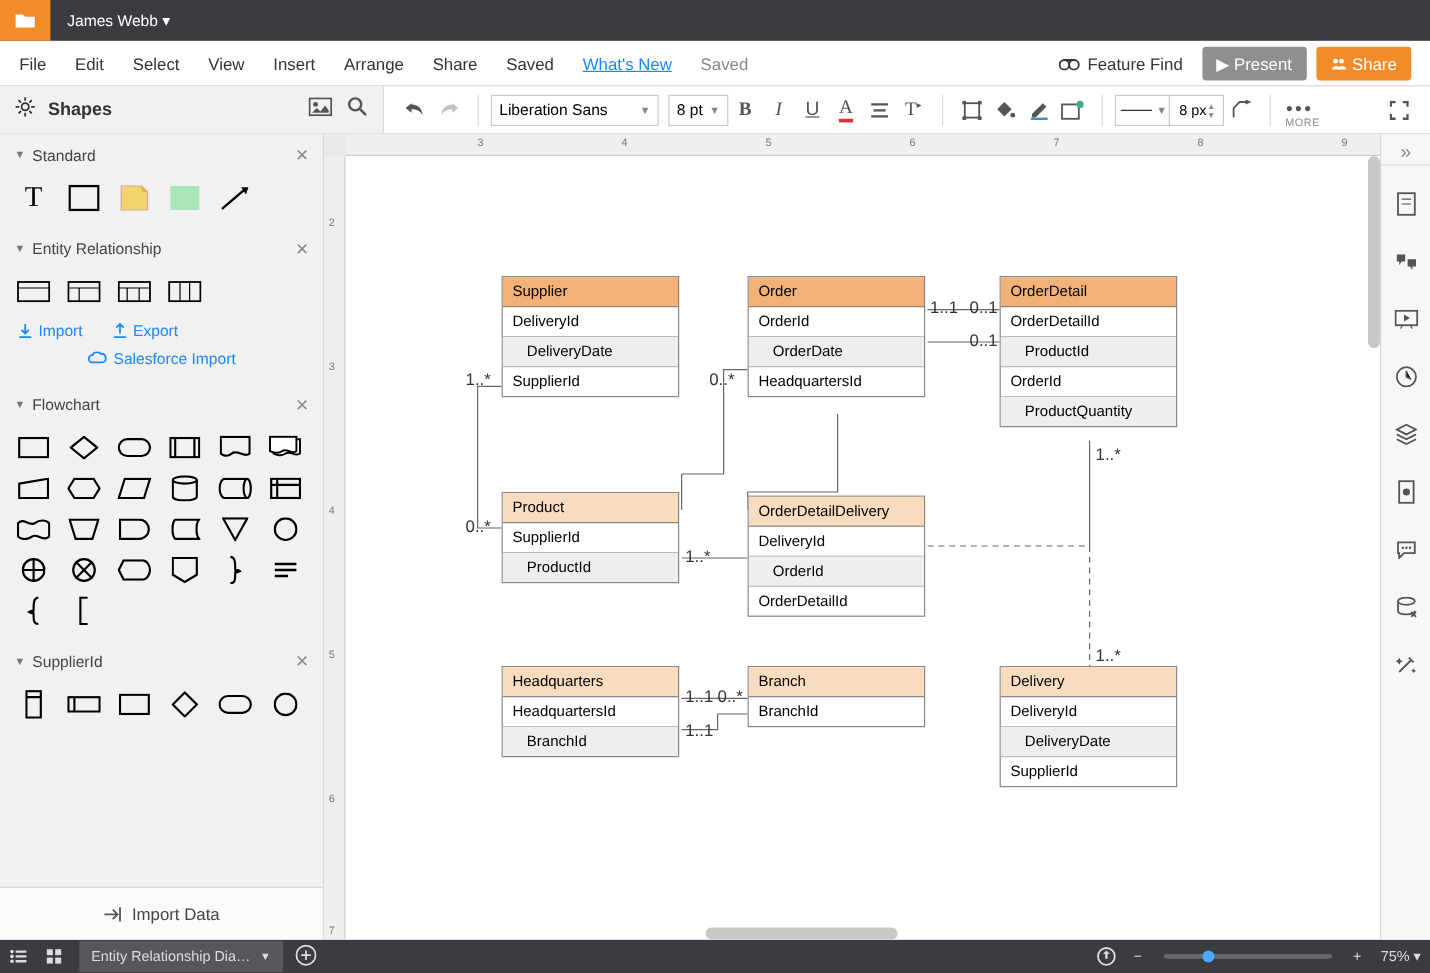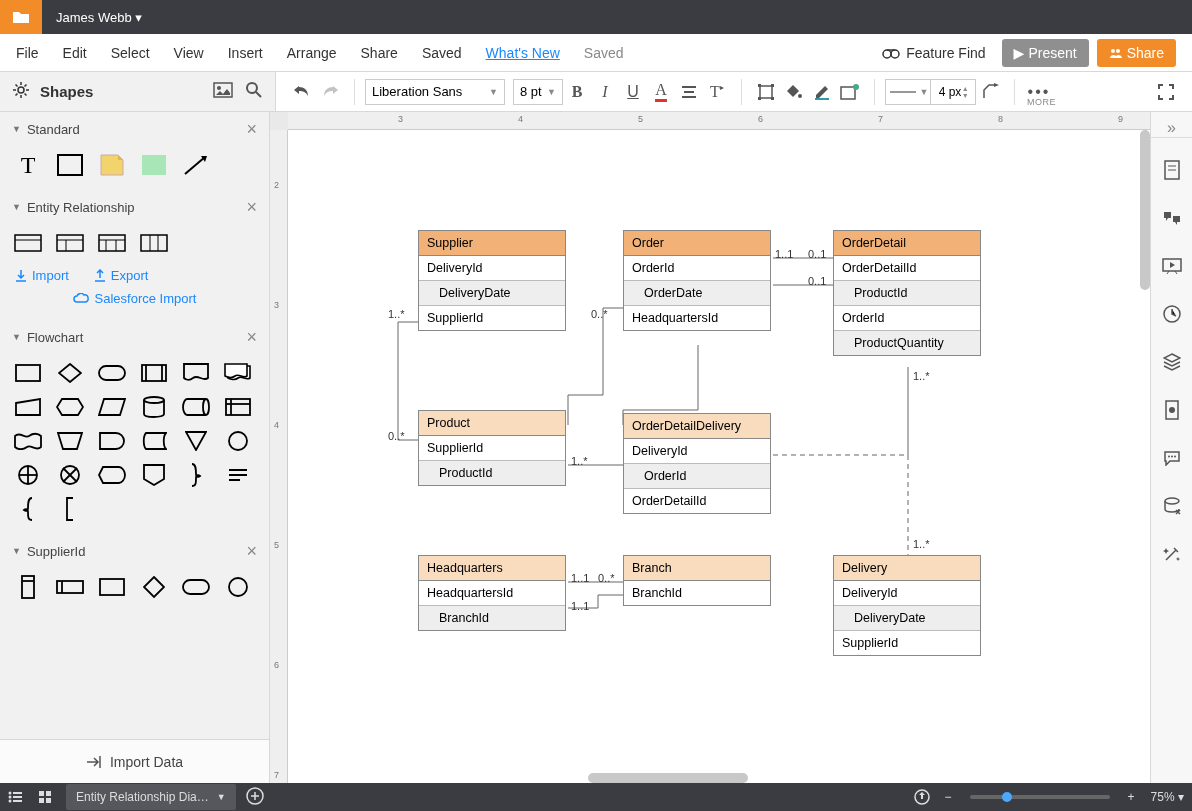--- a/index.html
+++ b/index.html
@@ -20,21 +20,21 @@
 .menubar .saved { color: #888; }
 .menubar .spacer { flex: 1; }
 .menubar .ff { display: flex; align-items: center; color: #333; margin-right: 16px; cursor: pointer; }
 .menubar .ff svg { margin-right: 6px; }
 .menubar .btn { height: 28px; border-radius: 3px; display: flex; align-items: center; padding: 0 12px; font-size: 14px; cursor: pointer; }
 .menubar .btn.present { background: #8f8f8f; color: #fff; margin-right: 8px; }
 .menubar .btn.share { background: #f28c28; color: #fff; }
 
 
 .toolrow { height: 40px; display: flex; border-bottom: 1px solid #d8d8d8; }
-.toolrow .left { width: 276px; background: #f1f1f1; display: flex; align-items: center; padding: 0 12px; border-right: 1px solid #d8d8d8; }
+.toolrow .left { width: 320px; background: #f1f1f1; display: flex; align-items: center; padding: 0 12px; border-right: 1px solid #d8d8d8; }
 .toolrow .left .gear { margin-right: 10px; }
 .toolrow .left .shapes-label { font-size: 15px; font-weight: 600; color: #333; flex: 1; }
 .toolrow .left .icn { margin-left: 12px; cursor: pointer; color: #555; }
 .toolrow .right { flex: 1; display: flex; align-items: center; padding: 0 12px; }
 .toolrow .right .sep { width: 1px; height: 26px; background: #ddd; margin: 0 10px; }
 .toolrow .right .ticon { width: 22px; height: 22px; display: flex; align-items: center; justify-content: center; cursor: pointer; color: #555; margin: 0 3px; }
 .toolrow .right select, .toolrow .right .pseudo-select { height: 26px; border: 1px solid #ccc; font-size: 13px; padding: 0 6px; background: #fff; }
 .toolrow .right .font-sel { width: 140px; display:flex; align-items:center; justify-content:space-between; }
 .toolrow .right .size-sel { width: 50px; margin-left: 8px; display:flex; align-items:center; justify-content:space-between;}
 .toolrow .right .line-sel { width: 46px; border:1px solid #ccc; height:26px; display:flex; align-items:center; justify-content:center; }
@@ -66,21 +66,21 @@
 .canvas { position:absolute; left:18px; top:18px; right:0; bottom:0; background:#fff; }
 
 
 .entity { position:absolute; width:148px; border:1px solid #888; background:#fff; font-size:12.5px; }
 .entity .ehead { background:#f2b176; padding:5px 8px; font-weight:500; border-bottom:1px solid #888;}
 .entity .ehead.light { background:#f9dcbe; }
 .entity .erow { padding:5px 8px; border-bottom:1px solid #bbb; }
 .entity .erow:last-child { border-bottom:none; }
 .entity .erow.alt { background:#eee;padding-left:20px; }
 
-.rel-label { position:absolute; font-size:11px; color:#333; background:transparent;}
+.rel-label { position:absolute; font-size:14px; color:#333; background:transparent;}
 svg.links { position:absolute; inset:0; width:100%; height:100%; pointer-events:none; }
 svg.links line, svg.links polyline { stroke:#666; stroke-width:1; fill:none; }
 svg.links .dashed { stroke-dasharray:5 4; }
 
 .rightpanel { width:42px; background:#f7f7f7; border-left:1px solid #d8d8d8; display:flex; flex-direction:column; align-items:center; padding-top:6px; }
 .rightpanel .collapse { height:20px; width:100%; display:flex; align-items:center; justify-content:center; color:#888; cursor:pointer; border-bottom:1px solid #ddd; margin-bottom:8px;}
 .rightpanel .ricon { width:28px; height:28px; margin:10px 0; cursor:pointer; display:flex; align-items:center; justify-content:center; color:#555;}
 
 
 .bottombar { height:28px; background:#3a3c42; display:flex; align-items:center; color:#ddd; font-size:12px; }
@@ -231,21 +231,21 @@
         </svg>
       </div>
     <div class="sep"></div>
     <div class="line-sel">
         <svg width="30" height="10" viewBox="0 0 30 10">
           <line x1="2" y1="5" x2="28" y2="5" stroke="#333"></line>
         </svg>
         <span style="font-size:9px;color:#888;margin-left:2px">▼</span>
       </div>
     <div class="px-sel">
-        <span>4 px</span>
+        <span>8 px</span>
         <span style="font-size:8px;color:#888;margin-left:2px;line-height:7px">▴<br>▾</span>
       </div>
     <div class="ticon">
         <svg width="18" height="18" viewBox="0 0 18 18">
           <path fill="none" stroke="#555" stroke-width="1.5" d="M3 15V7l5-5h7"></path>
           <path fill="#555" d="M13 0l5 2-5 2z"></path>
         </svg>
       </div>
     <div class="sep"></div>
     <div class="ticon" style="letter-spacing:2px">•••</div>

